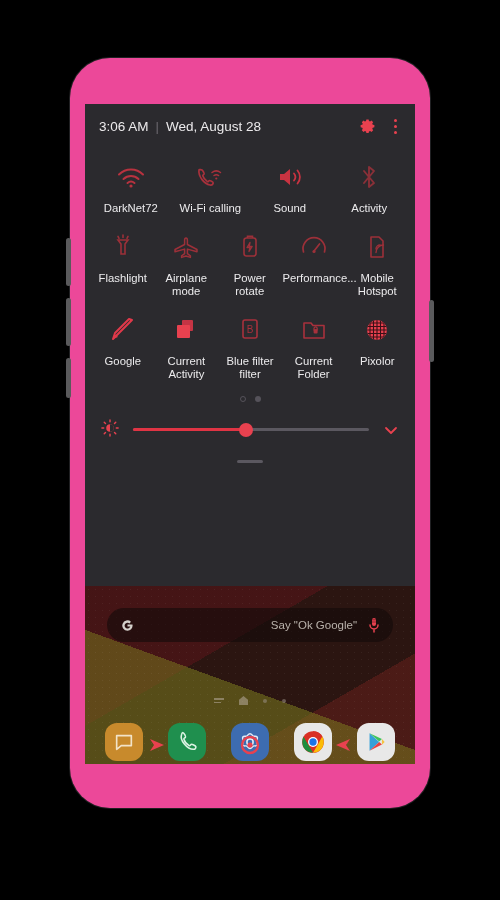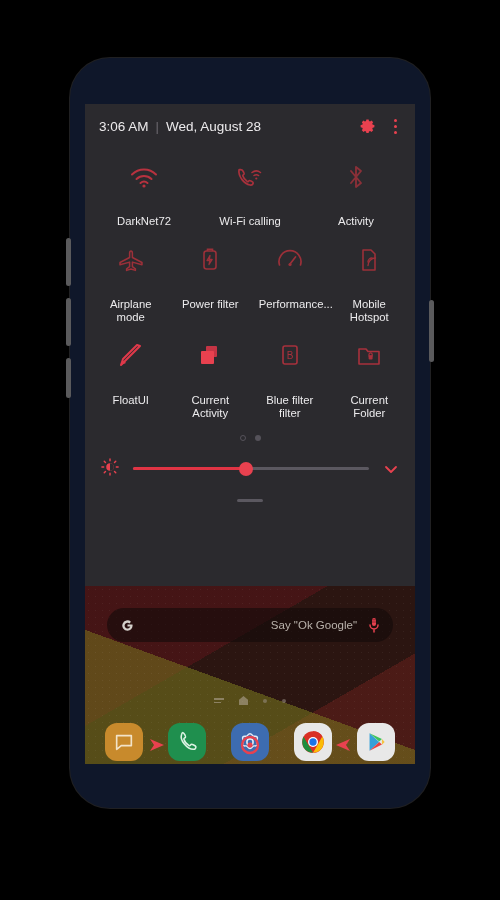--- a/index.html
+++ b/index.html
@@ -3,21 +3,21 @@
 <meta charset="utf-8">
 <style>
   html,body{margin:0;padding:0;background:#000;}
   body{width:500px;height:900px;overflow:hidden;
        font-family:"Liberation Sans","DejaVu Sans",sans-serif;}
 
   .stage{position:relative;width:500px;height:900px;background:#000;}
 
   
   .phone{position:absolute;left:70px;top:58px;width:360px;height:750px;
-         background:#0f172a;border-radius:40px;
+         background:#ec4899;border-radius:40px;
          box-shadow:0 0 0 1px #202022;}
   .bezel-top{position:absolute;left:0;top:0;width:100%;height:46px;}
   .sensor{position:absolute;background:#1e1e20;border-radius:50%;}
   .earpiece{position:absolute;left:50%;transform:translateX(-50%);top:86px;
             width:46px;height:5px;background:#1e1e20;border-radius:3px;}
   .btn-side{position:absolute;background:#5a5a5c;border-radius:3px;}
   .btn-vol-up{left:-4px;top:180px;width:5px;height:48px;}
   .btn-vol-dn{left:-4px;top:240px;width:5px;height:48px;}
   .btn-bix{left:-4px;top:300px;width:5px;height:40px;}
   .btn-pwr{right:-4px;top:242px;width:5px;height:62px;}
@@ -36,21 +36,21 @@
   .sb-date{color:#eceaec;font-size:13.5px;}
   .sb-right{margin-left:auto;display:flex;align-items:center;gap:14px;}
   .gear{width:17px;height:17px;}
   .kebab{display:flex;flex-direction:column;gap:3px;align-items:center;
          padding:2px 4px;}
   .kebab i{width:3px;height:3px;border-radius:50%;background:#e8414f;display:block;}
 
   .tiles{padding:4px 6px 0;}
   .trow{display:flex;}
   .tile{flex:1;display:flex;flex-direction:column;align-items:center;
-        padding:8px 1px 6px;box-sizing:border-box;gap:13px;}
+        padding:8px 1px 6px;box-sizing:border-box;}
   .tico{height:34px;display:flex;align-items:center;justify-content:center;
         margin-bottom:8px;}
   .tlabel{color:#ecebed;font-size:11.3px;line-height:13.5px;text-align:center;
           max-width:62px;}
 
   .dots{display:flex;justify-content:center;gap:9px;margin-top:6px;height:10px;
         align-items:center;}
   .dot-h{width:6px;height:6px;border-radius:50%;border:1.2px solid #55525a;
          box-sizing:border-box;}
   .dot-f{width:6px;height:6px;border-radius:50%;background:#55525a;}
@@ -177,46 +177,69 @@
                       <path d="M17 8.5a7 7 0 018.5 0"></path>
                       <path d="M19 11.5a4 4 0 014.6 0"></path>
                     </g>
                     <circle cx="21.3" cy="14.5" r="1.1" fill="#a8313c"></circle>
                   </svg>
               </span>
               <span class="tlabel">Wi-Fi calling</span>
             </div>
             <div class="tile">
               <span class="tico">
+                <svg width="30" height="26" viewBox="0 0 30 26">
+                    <path d="M5 10h4l6-5v16l-6-5H5z" fill="#c93341"></path>
+                    <g fill="none" stroke="#c93341" stroke-width="1.8" stroke-linecap="round">
+                      <path d="M19 9.5a5.5 5.5 0 010 7"></path>
+                      <path d="M22.5 6.5a10 10 0 010 13"></path>
+                    </g>
+                  </svg>
+              </span>
+              <span class="tlabel">Sound</span>
+            </div>
+            <div class="tile">
+              <span class="tico">
                 <svg width="24" height="28" viewBox="0 0 24 28">
                     <path d="M7 8l10 12-5 4V4l5 4L7 20" fill="none" stroke="#8a3038" stroke-width="1.9" stroke-linejoin="round" stroke-linecap="round"></path>
                   </svg>
               </span>
               <span class="tlabel">Activity</span>
             </div>
           </div>
 
           <div class="trow">
+            <div class="tile">
+              <span class="tico">
+                <svg width="24" height="28" viewBox="0 0 24 28">
+                    <g fill="none" stroke="#9c3039" stroke-width="1.6" stroke-linecap="round">
+                      <path d="M7 7h10l-3 4v10h-4V11z"></path>
+                      <path d="M12 2v2.5M7 3.4l1 2M17 3.4l-1 2"></path>
+                    </g>
+                  </svg>
+              </span>
+              <span class="tlabel">Flashlight</span>
+            </div>
             <div class="tile">
               <span class="tico">
                 <svg width="30" height="26" viewBox="0 0 30 26">
                     <path d="M15 4c1 0 1.4 1 1.4 2.3v4.2l9.6 5v2.2l-9.6-2.6v4.6l3 2.1v1.6L15 22l-4.4 1.4v-1.6l3-2.1v-4.6L4 17.7v-2.2l9.6-5V6.3C13.6 5 14 4 15 4z" fill="none" stroke="#9c3039" stroke-width="1.5" stroke-linejoin="round"></path>
                   </svg>
               </span>
               <span class="tlabel">Airplane mode</span>
             </div>
             <div class="tile">
               <span class="tico">
                 <svg width="22" height="28" viewBox="0 0 22 28">
                     <rect x="5" y="5" width="12" height="18" rx="2.5" fill="none" stroke="#9c3039" stroke-width="1.6"></rect>
                     <path d="M8.5 5V3.2h5V5" fill="none" stroke="#9c3039" stroke-width="1.6"></path>
                     <path d="M11 9.5l-3 5h3l-1 4 3.2-5h-3z" fill="none" stroke="#9c3039" stroke-width="1.3" stroke-linejoin="round"></path>
                   </svg>
               </span>
-              <span class="tlabel">Power filter</span>
+              <span class="tlabel">Power rotate</span>
             </div>
             <div class="tile">
               <span class="tico">
                 <svg width="28" height="28" viewBox="0 0 28 28">
                     <path d="M3.5 19a11 11 0 1121 0" fill="none" stroke="#9c3039" stroke-width="1.7" stroke-linecap="round"></path>
                     <path d="M14 18l5.5-7" fill="none" stroke="#9c3039" stroke-width="1.7" stroke-linecap="round"></path>
                     <circle cx="14" cy="18.5" r="1.6" fill="#9c3039"></circle>
                   </svg>
               </span>
               <span class="tlabel">Performance...</span>
@@ -236,21 +259,21 @@
           </div>
 
           <div class="trow">
             <div class="tile">
               <span class="tico">
                 <svg width="28" height="26" viewBox="0 0 28 26">
                     <path d="M23 3l-14 14-5 5 2-6L20 2z" fill="none" stroke="#e0394a" stroke-width="2" stroke-linejoin="round"></path>
                     <path d="M7 18l-3 4 5-2z" fill="#e0394a"></path>
                   </svg>
               </span>
-              <span class="tlabel">FloatUI</span>
+              <span class="tlabel">Google</span>
             </div>
             <div class="tile">
               <span class="tico">
                 <svg width="28" height="26" viewBox="0 0 28 26">
                     <rect x="10" y="3" width="11" height="11" rx="1" fill="#c53444"></rect>
                     <rect x="5" y="8" width="13" height="13" rx="1" fill="#e8414f"></rect>
                   </svg>
               </span>
               <span class="tlabel">Current Activity</span>
             </div>
@@ -265,20 +288,36 @@
             </div>
             <div class="tile">
               <span class="tico">
                 <svg width="26" height="26" viewBox="0 0 26 26">
                     <path d="M3 6h7l2 2.5h11V21H3z" fill="none" stroke="#a8313c" stroke-width="1.6" stroke-linejoin="round"></path>
                     <path d="M13 11.5a1.6 1.6 0 013.2 0v1.3h-3.2z" fill="none" stroke="#a8313c" stroke-width="1.2"></path>
                     <rect x="12.6" y="12.6" width="4" height="4" rx="1" fill="#a8313c"></rect>
                   </svg>
               </span>
               <span class="tlabel">Current Folder</span>
+            </div>
+            <div class="tile">
+              <span class="tico">
+                <svg width="26" height="26" viewBox="0 0 26 26">
+                    <defs>
+                      <clipPath id="cc">
+                        <circle cx="13" cy="13" r="10"></circle>
+                      </clipPath>
+                    </defs>
+                    <circle cx="13" cy="13" r="10" fill="#e8414f"></circle>
+                    <g clip-path="url(#cc)" stroke="#3a1016" stroke-width="1.1">
+                      <path d="M6 3v20M9.5 3v20M13 3v20M16.5 3v20M20 3v20M3 6h20M3 9.5h20M3 13h20M3 16.5h20M3 20h20"></path>
+                    </g>
+                  </svg>
+              </span>
+              <span class="tlabel">Pixolor</span>
             </div>
           </div>
 
           <div class="dots">
             <span class="dot-h"></span>
             <span class="dot-f"></span>
           </div>
         </div>
 
         <div class="bright">

